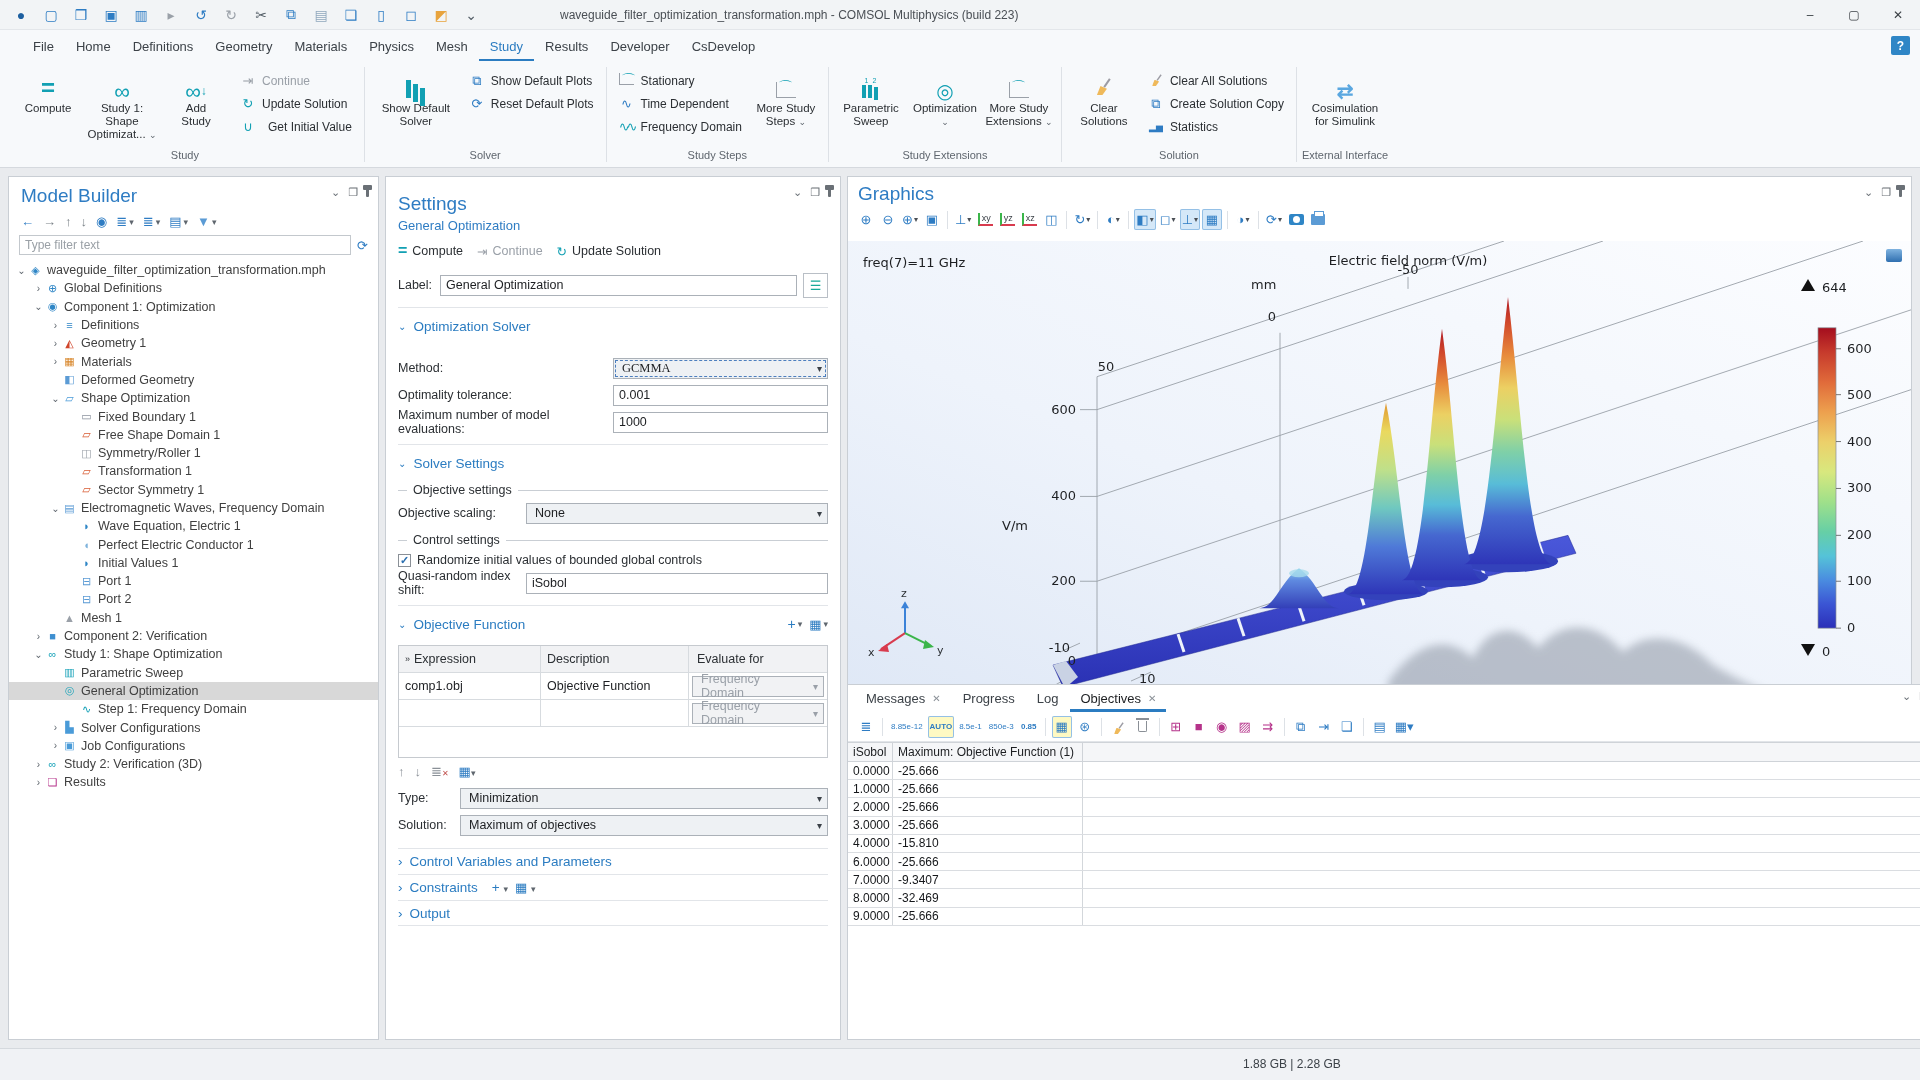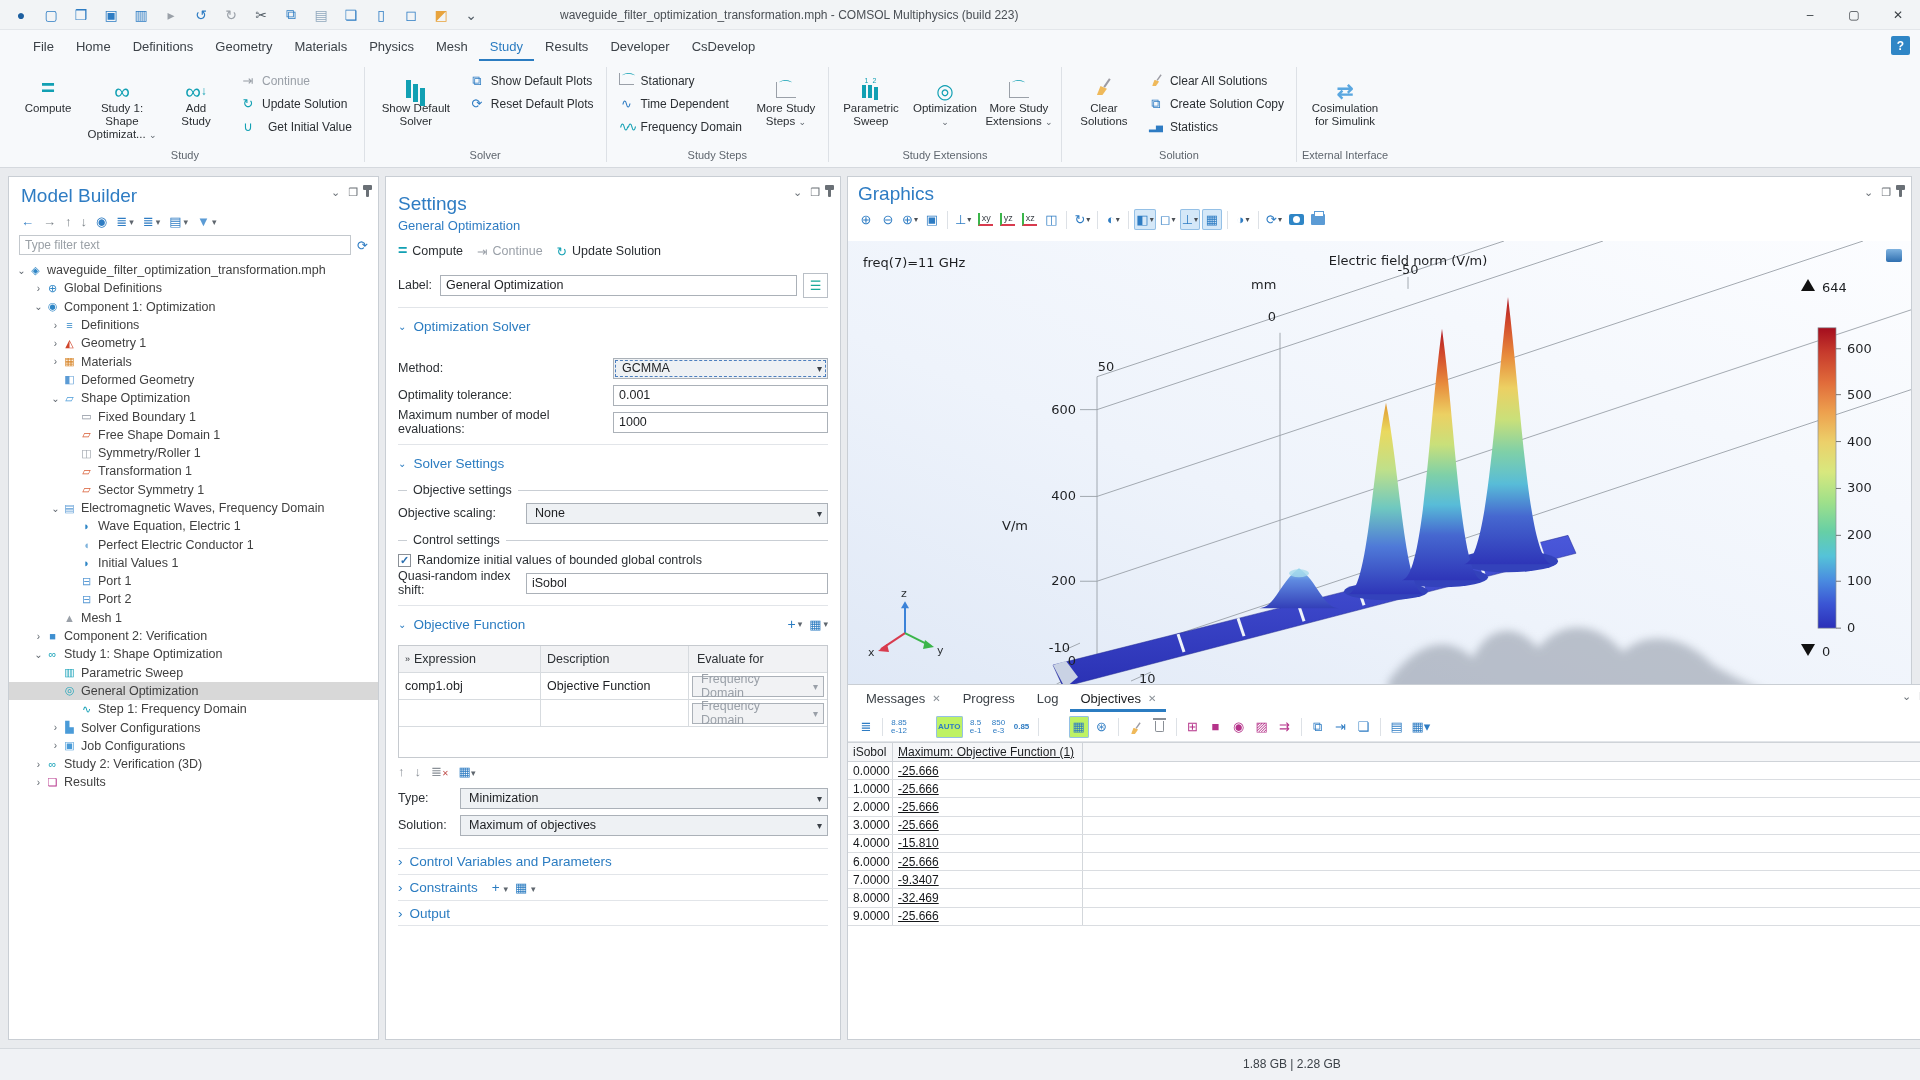--- a/index.html
+++ b/index.html
@@ -91,21 +91,21 @@
   .set-toolbar { display:flex; align-items:center; gap:14px; margin-top:8px; font-size:12.5px; color:#2b2f33; }
   .set-toolbar .t { display:flex; align-items:center; gap:5px; }
   .set-toolbar .t.disabled { color:#9aa0a8; }
   .srow { display:flex; align-items:center; margin-top:5px; height:22px; }
   .srow .lab { font-size:12.5px; color:#2b2f33; }
   .inp { height:21px; border:1px solid #abb1b8; background:#fff; font-size:12.5px; padding:0 5px; color:#1d1f22;
     display:flex; align-items:center; font-family:inherit; }
   .dd { height:21px; border:1px solid #abb1b8; background:#eef1f4; font-size:12.5px; padding:0 18px 0 8px; color:#1d1f22;
     display:flex; align-items:center; position:relative; }
   .dd::after { content:"▾"; position:absolute; right:5px; top:4px; font-size:10px; color:#3c4248; }
-  .dd.focus { outline:1px dashed #4d7fbe; outline-offset:-3px; }
+  .dd.focus { outline:1px dashed #4d7fbe; outline-offset:-3px;font-family:Liberation Serif, serif; }
   .dd.disabled { color:#9aa0a8; background:#f1f2f4; }
   .dd.disabled::after { color:#9aa0a8; }
   .hr { border-top:1px solid #e2e5e9; margin-top:11px; }
   .sect { display:flex; align-items:center; gap:7px; margin-top:7px; height:22px; font-size:13.5px; color:#2b7cc1; }
   .sect .chev { font-size:10px; }
   .sect .spacer { flex:1; }
   .sect .hbtn { color:#2b7cc1; font-size:14px; display:flex; align-items:center; gap:2px; }
   .groupline { display:flex; align-items:center; gap:6px; margin-top:9px; font-size:12.5px; color:#2b2f33; }
   .groupline::before { content:""; width:9px; border-top:1px solid #c9ced4; }
   .groupline::after { content:""; flex:1; border-top:1px solid #c9ced4; }
@@ -149,31 +149,31 @@
   
   .console { left:847px; top:516px; width:1103px; bottom:8px; overflow:hidden; }
   .ctabs { display:flex; align-items:center; height:27px; padding-left:8px; gap:2px; }
   .ctab { display:flex; align-items:center; gap:7px; padding:0 10px; height:100%; font-size:13px; color:#3c4248; }
   .ctab.active { color:#1d1f22; box-shadow:inset 0 -3px 0 #2b7cc1; }
   .ctab .x { font-size:10px; color:#8a9097; }
   .ctoolbar { display:flex; align-items:center; gap:3px; height:30px; padding-left:8px; border-bottom:1px solid #e2e5e9; }
   .cbtn { display:flex; align-items:center; justify-content:center; min-width:20px; height:22px; padding:0 2px;
     font-size:13px; color:#2e7cc3; border-radius:2px; }
   .cbtn.mag { color:#b5338a; }
-  .cbtn.active { background:#bef264; box-shadow:inset 0 0 0 1px #94c0e6;margin-left:24px; }
-  .chip2 { display:flex; flex-direction:column; align-items:center; line-height:8px; font-size:8px; color:#2e7cc3; }
+  .cbtn.active { background:#fef9c3; box-shadow:inset 0 0 0 1px #94c0e6; }
+  .chip2 { display:flex; flex-direction:row; align-items:center; line-height:8px; font-size:8px; color:#2e7cc3; }
   .chiptext { font-size:8px; color:#2e7cc3; font-weight:bold; }
   .ic-trash { width:9px; height:11px; border:1px solid #8a8f96; border-top:none; border-radius:0 0 2px 2px; position:relative; display:inline-block; }
   .ic-trash::before { content:""; position:absolute; top:-3px; left:-3px; width:13px; height:2px; background:#8a8f96; }
   .otable2 { position:absolute; left:0; right:0; top:57px; bottom:0; overflow:hidden; font-size:12px; }
   .hrow { display:flex; height:20px; border-bottom:1px solid #cfd3d8; border-top:1px solid #cfd3d8; background:#f5f6f8; }
   .hcell { display:flex; align-items:center; padding:0 5px; color:#1d1f22; border-right:1px solid #cfd3d8; }
   .drow { display:flex; height:18.2px; border-bottom:1px solid #dadde1; }
   .dcell { display:flex; align-items:center; padding:0 5px; color:#15171a; border-right:1px solid #d3d7db; }
-  .cw1 { width:45px; } .cw2 { width:190px;text-decoration:underline; } .cw3 { flex:1; border-right:none; }
+  .cw1 { width:45px; } .cw2 { width:190px; } .cw3 { flex:1; border-right:none; }
 
   
   .statusbar { position:absolute; bottom:0; left:0; right:0; height:32px; background:#f0f2f5; border-top:1px solid #d5d9de; }
   .mem { position:absolute; left:1243px; top:8px; font-size:12px; color:#3c4248; }
 </style>
 </head>
 <body>
 
 <div class="app">
 

